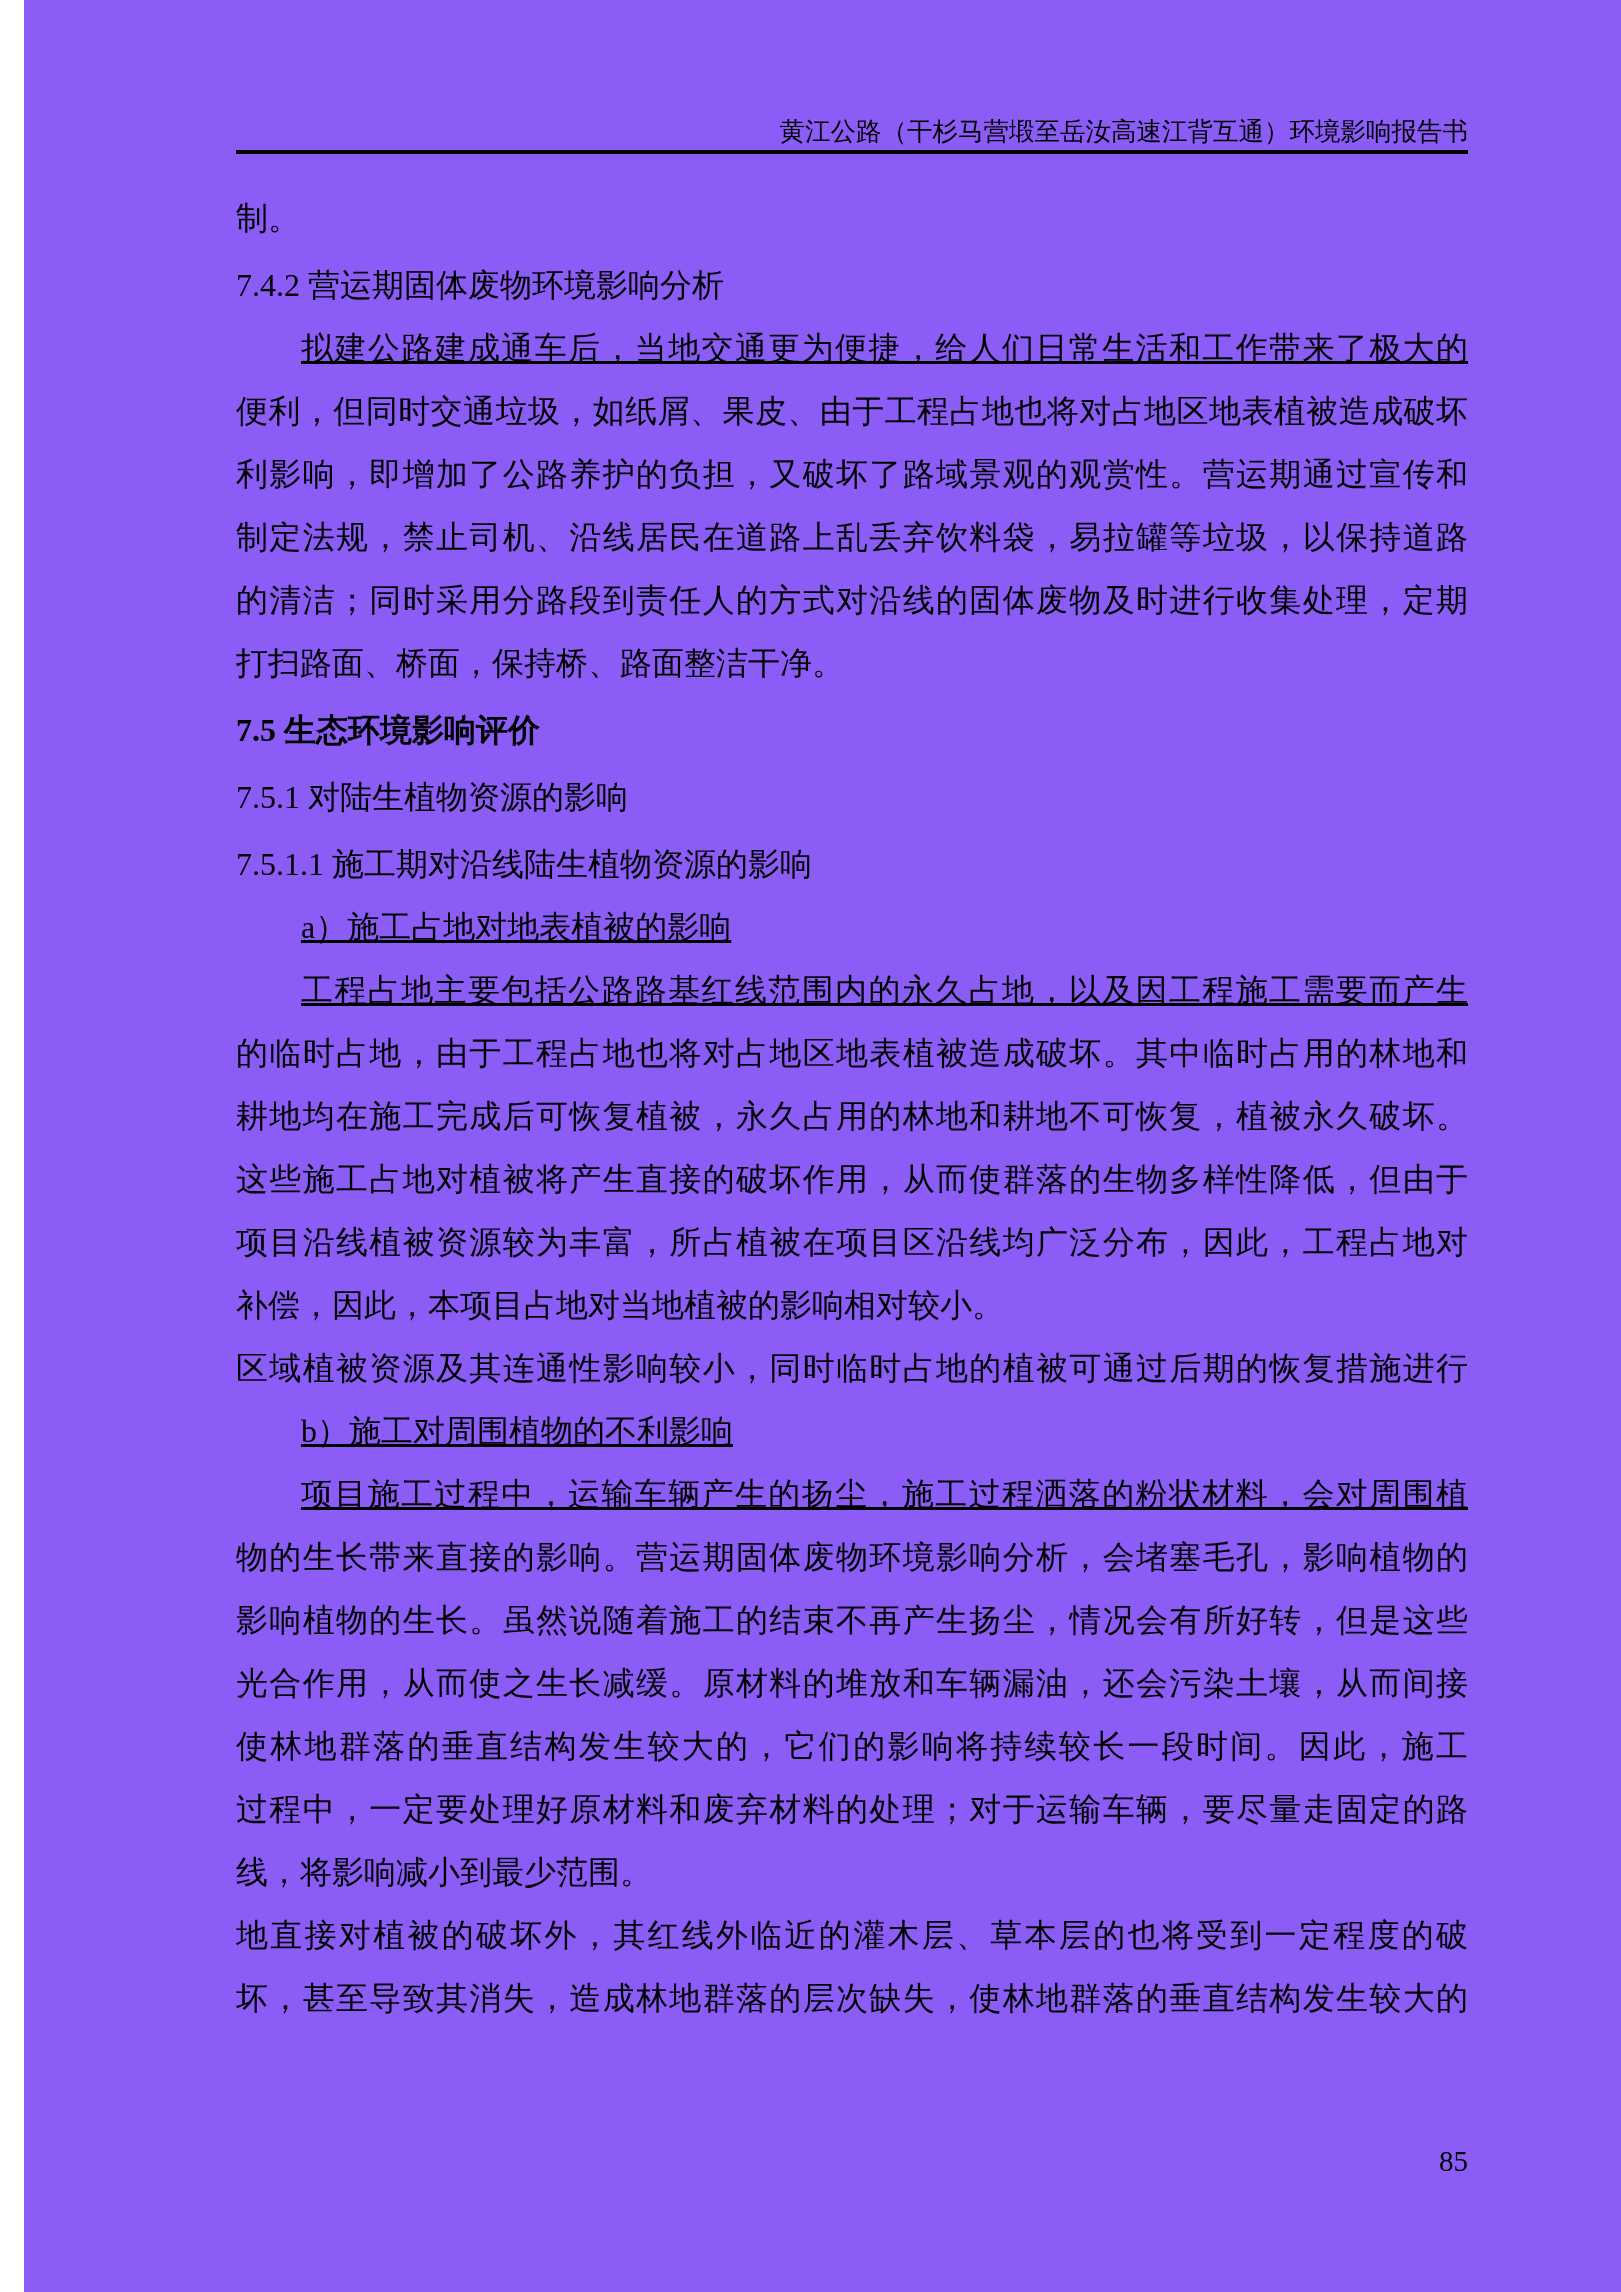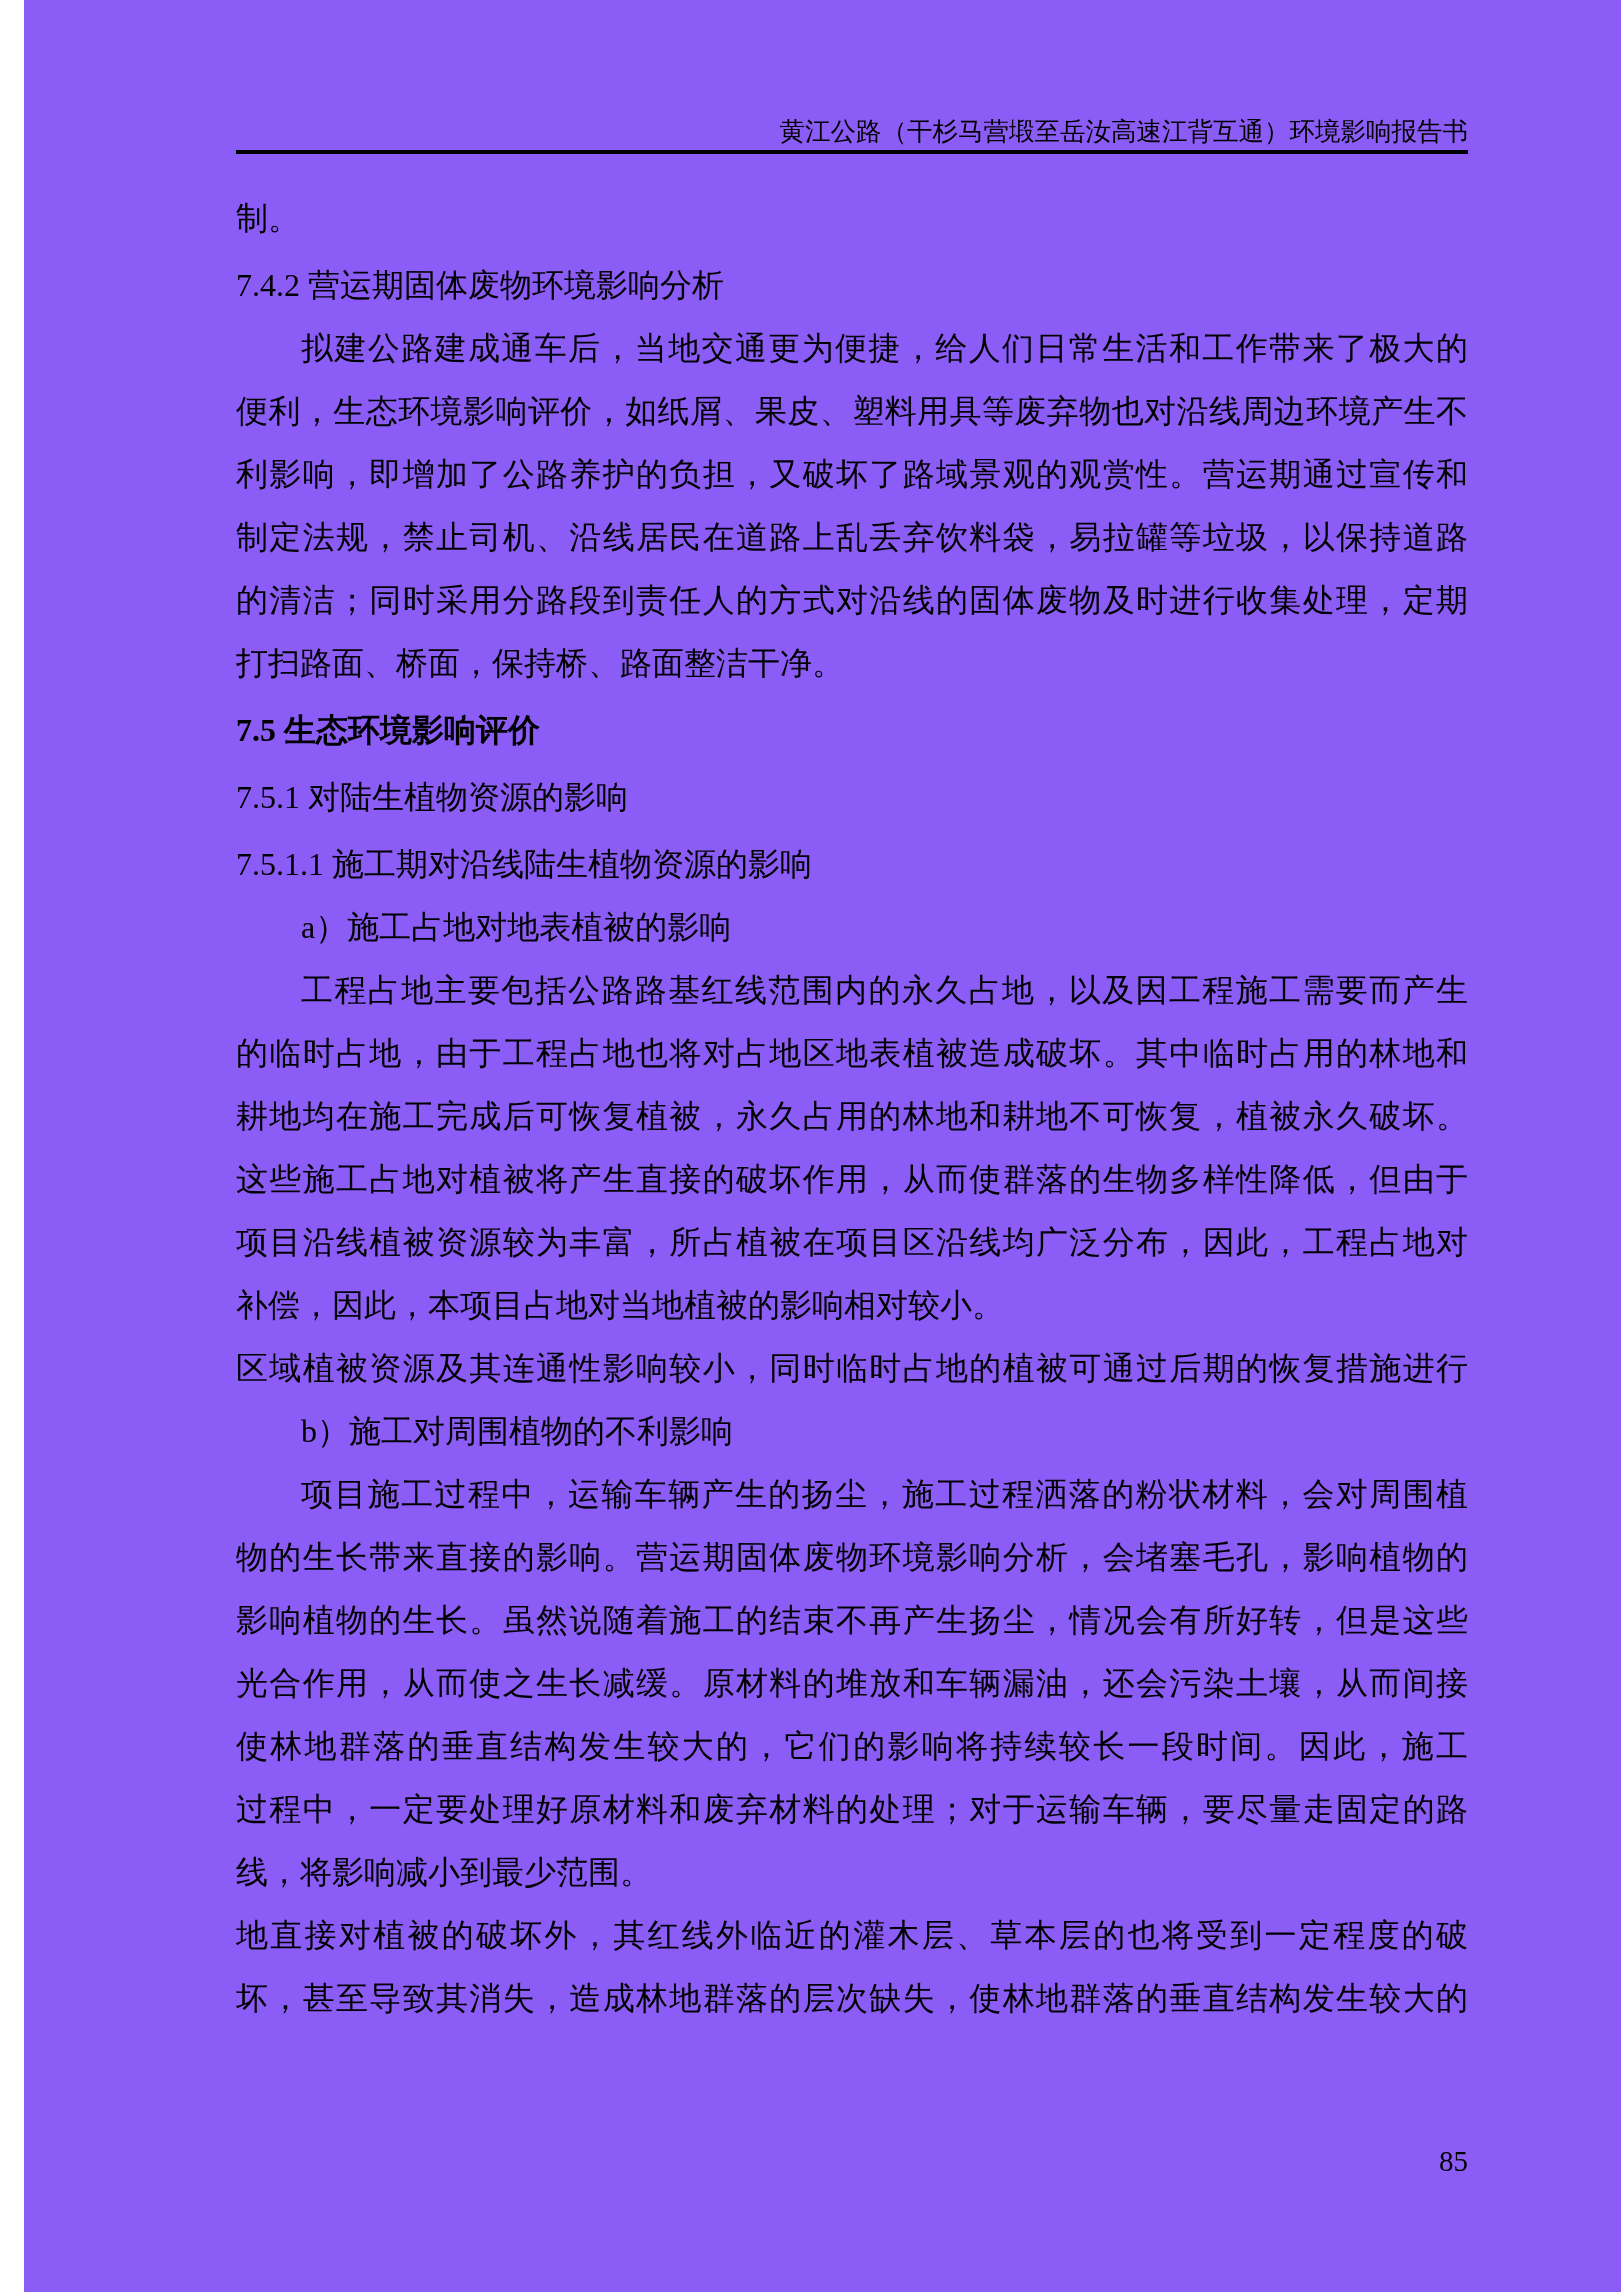--- a/index.html
+++ b/index.html
@@ -17,42 +17,42 @@
   .header {
     padding-top:119px;
     padding-bottom:5.9px;
     border-bottom:4.9px solid #000;
     font-size:25.5px; line-height:25.5px;
     text-align:right;
     letter-spacing:0;
   }
   .body { margin-top:33px; }
   .ln { font-size:32px; line-height:63px; }
-  .ind { text-indent:65px; }
+  .ind { text-indent:65px;text-decoration:underline; }
   .jl { text-align:justify; text-align-last:justify; }
   .h2 { font-weight:bold; margin-top:3.9px; }
   .h3 { margin-top:3.9px; }
   .pagenum {
     position:absolute; top:2147px; left:212px; width:1232px;
     text-align:right; font-size:29px; line-height:29px;
   }
 </style>
 </head>
 <body>
 
 <div class="page">
   <div class="content">
 
     <div class="header">黄江公路（干杉马营塅至岳汝高速江背互通）环境影响报告书</div>
 
     <div class="body">
       <div class="ln">制。</div>
       <div class="ln h3">7.4.2 营运期固体废物环境影响分析</div>
       <div class="ln ind jl">拟建公路建成通车后，当地交通更为便捷，给人们日常生活和工作带来了极大的</div>
-      <div class="ln jl">便利，生态环境影响评价，如纸屑、果皮、塑料用具等废弃物也对沿线周边环境产生不</div>
+      <div class="ln jl">便利，但同时交通垃圾，如纸屑、果皮、由于工程占地也将对占地区地表植被造成破坏</div>
       <div class="ln jl">利影响，即增加了公路养护的负担，又破坏了路域景观的观赏性。营运期通过宣传和</div>
       <div class="ln jl">制定法规，禁止司机、沿线居民在道路上乱丢弃饮料袋，易拉罐等垃圾，以保持道路</div>
       <div class="ln jl">的清洁；同时采用分路段到责任人的方式对沿线的固体废物及时进行收集处理，定期</div>
       <div class="ln">打扫路面、桥面，保持桥、路面整洁干净。</div>
       <div class="ln h2">7.5 生态环境影响评价</div>
       <div class="ln h3">7.5.1 对陆生植物资源的影响</div>
       <div class="ln h3">7.5.1.1  施工期对沿线陆生植物资源的影响</div>
       <div class="ln ind">a）施工占地对地表植被的影响</div>
       <div class="ln ind jl">工程占地主要包括公路路基红线范围内的永久占地，以及因工程施工需要而产生</div>
       <div class="ln jl">的临时占地，由于工程占地也将对占地区地表植被造成破坏。其中临时占用的林地和</div>

